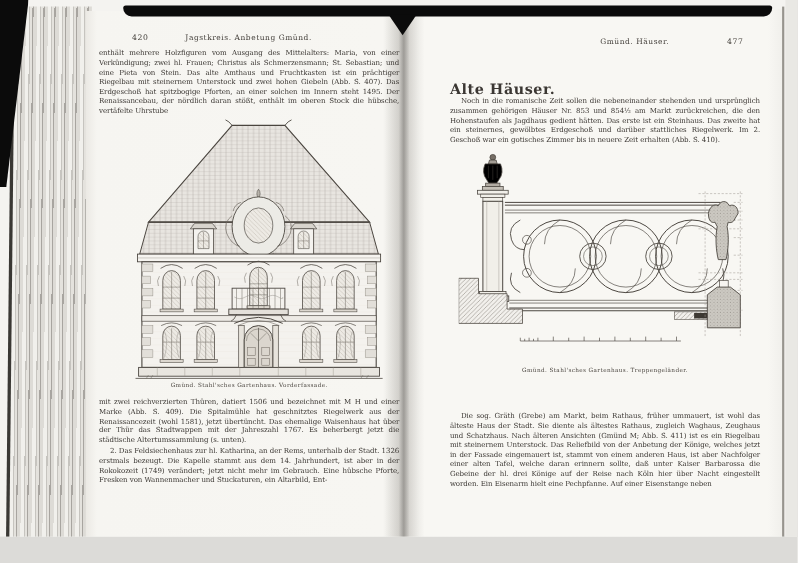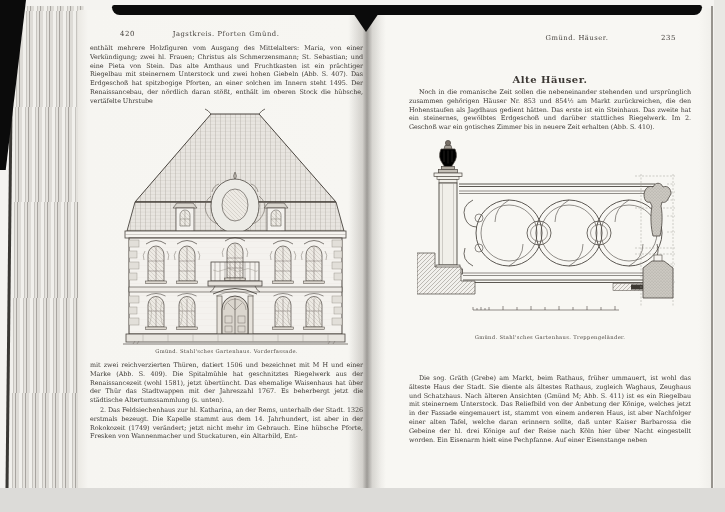--- a/index.html
+++ b/index.html
@@ -30,38 +30,38 @@
       background:linear-gradient(90deg,#ebe9e4 0,#f6f5f1 10px,#f7f6f2 94%,#e9e7e2 100%);}
   .page-right{left:367px;top:8px;width:345px;height:489px;
       background:linear-gradient(90deg,#e8e6e1 0,#f8f7f3 14px,#f8f7f3 96%,#f0efeb 100%);}
 
   .hdr{position:absolute;font-size:6.8px;letter-spacing:0.5px;color:#45413c;}
   .pageno{font-size:7px;}
   .body-text{position:absolute;margin:0;font-size:6.4px;line-height:8.8px;letter-spacing:-0.05px;
       text-align:justify;color:#3b3733;}
   .indent{text-indent:10px;}
   .caption{position:absolute;font-size:5.2px;letter-spacing:0.35px;text-align:center;color:#4a453f;}
-  .sect-heading{position:absolute;font-size:10px;font-weight:bold;letter-spacing:0.5px;
-      text-align:center;color:#3b3733;}
+  .sect-heading{position:absolute;font-size:13px;font-weight:bold;letter-spacing:0.5px;
+      text-align:left;color:#3b3733;}
   figure{margin:0;position:absolute;}
   svg{display:block;}
 </style>
 </head>
 <body>
 
 <div class="scan">
 
   <div class="right-bg"></div>
   <div class="page-stack"></div>
   <div class="corner-wedge"></div>
 
   <div class="page page-left">
     <div class="hdr" style="left:12px;top:20px;width:272px;text-align:center;">
       <span class="pageno" style="position:absolute;left:30px;">420</span>
-      <span>Jagstkreis. Pforten Gmünd.</span>
+      <span>Jagstkreis. Anbetung Gmünd.</span>
     </div>
 
     <p class="body-text" style="top:34px;left:12px;width:273px;">enthält mehrere Holzfiguren vom Ausgang des Mittelalters: Maria, von einer Verkündigung; zwei hl. Frauen; Christus als Schmerzensmann; St. Sebastian; und eine Pieta von Stein. Das alte Amthaus und Fruchtkasten ist ein prächtiger Riegelbau mit steinernem Unterstock und zwei hohen Giebeln (Abb. S. 407). Das Erdgeschoß hat spitzbogige Pforten, an einer solchen im Innern steht 1495. Der Renaissancebau, der nördlich daran stößt, enthält im oberen Stock die hübsche, vertäfelte Uhrstube</p>
 
     <figure style="top:94px;left:45px;width:225px;height:242px;">
       <svg viewBox="0 0 225 242" width="225" height="242">
         <defs>
           <pattern id="shg" width="5" height="3.5" patternUnits="userSpaceOnUse">
             <rect width="5" height="3.5" fill="#e8e5e0"></rect>
             <path d="M0 3.5 H5 M2.5 0 V3.5" stroke="#a8a39b" stroke-width="0.35"></path>
@@ -193,21 +193,21 @@
     <div class="caption" style="top:338px;left:12px;width:273px;">Gmünd. Stahl'sches Gartenhaus. Vorderfassade.</div>
 
     <p class="body-text" style="top:351px;left:12px;width:273px;">mit zwei reichverzierten Thüren, datiert 1506 und bezeichnet mit M H und einer Marke (Abb. S. 409). Die Spitalmühle hat geschnitztes Riegelwerk aus der Renaissancezeit (wohl 1581), jetzt übertüncht. Das ehemalige Waisenhaus hat über der Thür das Stadtwappen mit der Jahreszahl 1767. Es beherbergt jetzt die städtische Altertumssammlung (s. unten).</p>
     <p class="body-text indent" style="top:396px;left:12px;width:273px;">2. Das Feldsiechenhaus zur hl. Katharina, an der Rems, unterhalb der Stadt. 1326 erstmals bezeugt. Die Kapelle stammt aus dem 14. Jahrhundert, ist aber in der Rokokozeit (1749) verändert; jetzt nicht mehr im Gebrauch. Eine hübsche Pforte, Fresken von Wannenmacher und Stuckaturen, ein Altarbild, Ent-</p>
   </div>
 
   <div class="page page-right">
     <div class="hdr" style="left:60px;top:26px;width:300px;text-align:center;">
       <span>Gmünd. Häuser.</span>
     </div>
-    <span class="hdr pageno" style="left:294px;top:26px;">235</span>
+    <span class="hdr pageno" style="left:294px;top:26px;">477</span>
 
 
     <div class="sect-heading" style="top:66px;left:42px;width:282px;">Alte Häuser.</div>
 
     <p class="body-text indent" style="top:80px;left:42px;width:282px;">Noch in die romanische Zeit sollen die nebeneinander stehenden und ursprünglich zusammen gehörigen Häuser Nr. 853 und 854½ am Markt zurückreichen, die den Hohenstaufen als Jagdhaus gedient hätten. Das erste ist ein Steinhaus. Das zweite hat ein steinernes, gewölbtes Erdgeschoß und darüber stattliches Riegelwerk. Im 2. Geschoß war ein gotisches Zimmer bis in neuere Zeit erhalten (Abb. S. 410).</p>
 
     <figure style="top:128px;left:50px;width:260px;height:192px;">
       <svg viewBox="0 0 260 192" width="260" height="192">
         <defs>
           <pattern id="hatch" width="4" height="4" patternUnits="userSpaceOnUse">

